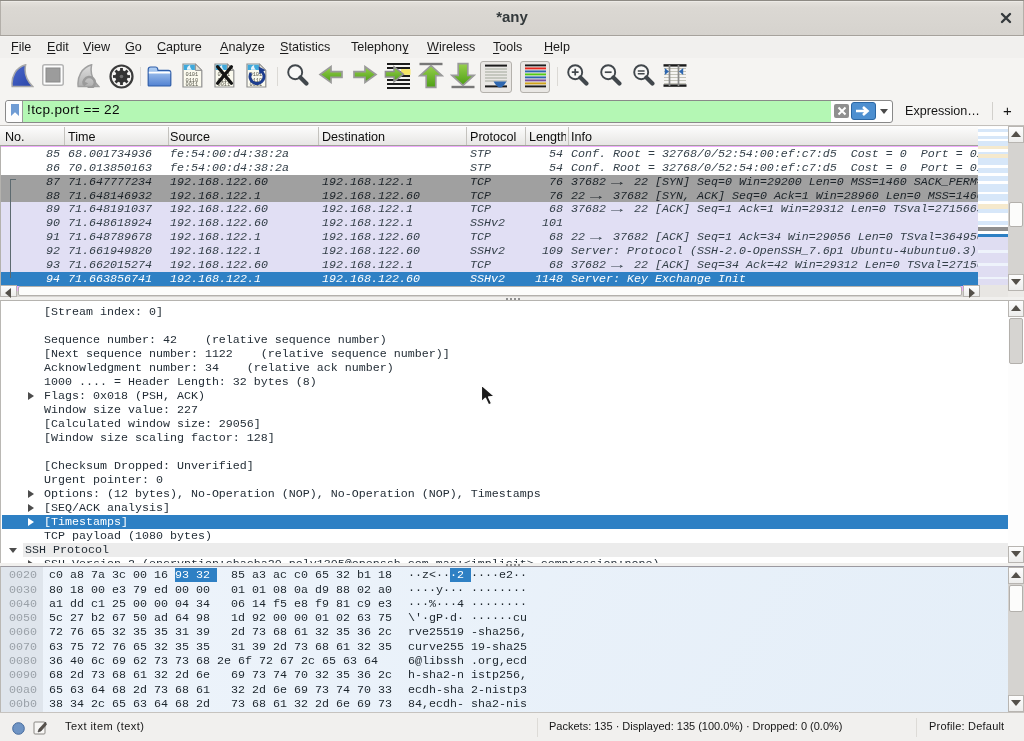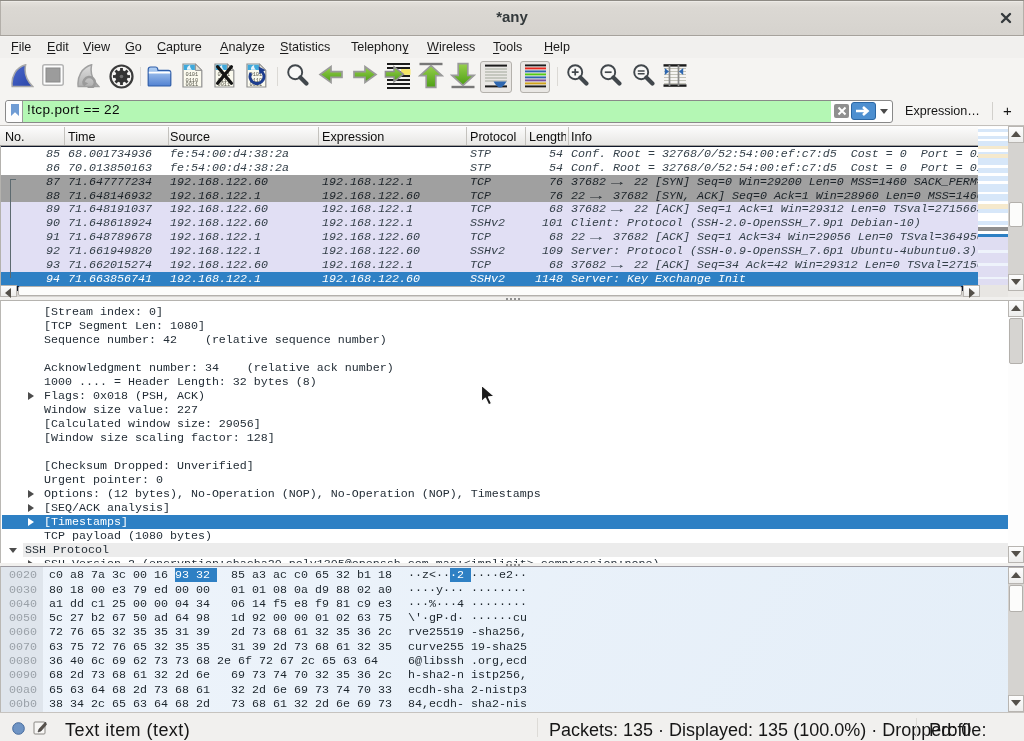--- a/index.html
+++ b/index.html
@@ -34,21 +34,21 @@
 #fbookmark { left:6px; top:5px; width:17px; height:21px; background:#fdfdfd; border-right:1px solid #9a9a9a; border-radius:3px 0 0 3px; }
 #ftext { left:27px; top:6px; font-size:13.6px; letter-spacing:0.35px; color:#0a0a0a; }
 #fclear { left:834px; top:8px; width:15px; height:14px; background:#8f8f8f; border-radius:2px; }
 #fapply { left:851px; top:6px; width:25px; height:18px; background:#4d8fd0; border:1px solid #2b66a2; border-radius:3px; }
 #fdrop { left:879px; top:7px; }
 #fexpr { left:905px; top:8px; font-size:12.6px; color:#141414; }
 #fsep2 { left:992px; top:6px; width:1px; height:18px; background:#d2d0cc; }
 #fplus { left:1003px; top:6px; font-size:15px; color:#141414; }
 
 
-#plist { left:0; top:126px; width:1024px; height:171px; background:#0f172a; }
+#plist { left:0; top:126px; width:1024px; height:171px; background:#f0abfc; }
 #phead { left:0; top:0; width:1024px; height:20px; background:linear-gradient(#fdfdfd,#e7e6e4); border-bottom:1px solid #a2a09c; font-size:12.6px; color:#0d0d0d; }
 #phead span { position:absolute; top:3.5px; display:block; }
 #phead i { position:absolute; top:1px; width:1px; height:18px; background:#c4c2be; font-style:normal; }
 .prow { position:absolute; left:0; width:978px; height:14px; overflow:hidden;font-style:italic; }
 .prow > span { position:absolute; top:0; }
 .c-no { left:0; width:60px; text-align:right; }
 .c-time { left:68px; }
 .c-src { left:170px; }
 .c-dst { left:322px; }
 .c-proto { left:470px; }
@@ -73,21 +73,21 @@
 
 
 #hexpane { left:0; top:566px; width:1024px; height:146px; background:linear-gradient(120deg,#eef4fb,#e4eef8); border-top:1px solid #9b99a0; border-left:1px solid #bab8b4; }
 #hexoffcol { left:0; top:0; width:42px; height:146px; background:#dfe5ec; }
 .hrow { position:absolute; left:8px; color:#1c252c; }
 .hoff { color:#9aa1a8; }
 .hsel { background:#2e80c4; color:#fff; }
 #hvsb { left:1008px; top:567px; width:16px; height:145px; background:#d5d3d0; }
 
 
-#statusbar { left:0; top:712px; width:1024px; height:29px; background:#f1f0ee; border-top:1px solid #c6c3bf; font-size:18px; color:#161616; }
+#statusbar { left:0; top:712px; width:1024px; height:29px; background:#f1f0ee; border-top:1px solid #c6c3bf; font-size:11px; color:#161616; }
 
 
 .sbtn { position:absolute; background:linear-gradient(#fdfdfd,#ededec); border:1px solid #b8b5b1; }
 .tri { position:absolute; width:0; height:0; }
 .thumb { position:absolute; background:#fcfcfb; border:1px solid #b3b0ac; border-radius:2px; }
 </style>
 </head>
 <body>
 
 <div class="abs" id="titlebar"></div>
@@ -301,36 +301,36 @@
 </div>
 
 <div class="abs" id="plist">
   <div class="abs" id="phead">
     <span style="left:5px">No.</span>
       <i style="left:64px"></i>
     <span style="left:68px">Time</span>
       <i style="left:168px"></i>
     <span style="left:170px">Source</span>
       <i style="left:318px"></i>
-    <span style="left:322px">Expression</span>
+    <span style="left:322px">Destination</span>
       <i style="left:466px"></i>
     <span style="left:470px">Protocol</span>
       <i style="left:525px"></i>
     <span style="left:529px;width:37px;overflow:hidden;white-space:nowrap">Length</span>
       <i style="left:568px"></i>
     <span style="left:571px">Info</span>
   </div>
   <div class="prow mono" style="top:21.00px;background:#ffffff;color:#333f48"><span class="c-no">85</span><span class="c-time">68.001734936</span><span class="c-src">fe:54:00:d4:38:2a</span><span class="c-dst"></span><span class="c-proto">STP</span><span class="c-len">54</span><span class="c-info">Conf. Root = 32768/0/52:54:00:ef:c7:d5  Cost = 0  Port = 0x8002</span></div>
 <div class="prow mono" style="top:34.85px;background:#ffffff;color:#333f48"><span class="c-no">86</span><span class="c-time">70.013850163</span><span class="c-src">fe:54:00:d4:38:2a</span><span class="c-dst"></span><span class="c-proto">STP</span><span class="c-len">54</span><span class="c-info">Conf. Root = 32768/0/52:54:00:ef:c7:d5  Cost = 0  Port = 0x8002</span></div>
 <div class="prow mono" style="top:48.70px;background:#a0a0a0;color:#1b2228"><span class="c-no">87</span><span class="c-time">71.647777234</span><span class="c-src">192.168.122.60</span><span class="c-dst">192.168.122.1</span><span class="c-proto">TCP</span><span class="c-len">76</span><span class="c-info">37682 <span style="display:inline-block;width:14px;transform:translateX(-2px) scaleX(1.75);transform-origin:left center">→</span> 22 [SYN] Seq=0 Win=29200 Len=0 MSS=1460 SACK_PERM=1 TSval=2715663323 TSecr=0 WS=128</span></div>
 <div class="prow mono" style="top:62.55px;background:#a0a0a0;color:#1b2228"><span class="c-no">88</span><span class="c-time">71.648146932</span><span class="c-src">192.168.122.1</span><span class="c-dst">192.168.122.60</span><span class="c-proto">TCP</span><span class="c-len">76</span><span class="c-info">22 <span style="display:inline-block;width:14px;transform:translateX(-2px) scaleX(1.75);transform-origin:left center">→</span> 37682 [SYN, ACK] Seq=0 Ack=1 Win=28960 Len=0 MSS=1460 SACK_PERM=1 TSval=3649508857</span></div>
 <div class="prow mono" style="top:76.40px;background:#e1dff4;color:#333f48"><span class="c-no">89</span><span class="c-time">71.648191037</span><span class="c-src">192.168.122.60</span><span class="c-dst">192.168.122.1</span><span class="c-proto">TCP</span><span class="c-len">68</span><span class="c-info">37682 <span style="display:inline-block;width:14px;transform:translateX(-2px) scaleX(1.75);transform-origin:left center">→</span> 22 [ACK] Seq=1 Ack=1 Win=29312 Len=0 TSval=2715663324 TSecr=3649508857</span></div>
-<div class="prow mono" style="top:90.25px;background:#e1dff4;color:#333f48"><span class="c-no">90</span><span class="c-time">71.648618924</span><span class="c-src">192.168.122.60</span><span class="c-dst">192.168.122.1</span><span class="c-proto">SSHv2</span><span class="c-len">101</span><span class="c-info">Client: Protocol (SSH-2.0-OpenSSH_7.9p1 Debian-10)</span></div>
+<div class="prow mono" style="top:90.25px;background:#e1dff4;color:#333f48"><span class="c-no">90</span><span class="c-time">71.648618924</span><span class="c-src">192.168.122.60</span><span class="c-dst">192.168.122.1</span><span class="c-proto">SSHv2</span><span class="c-len">101</span></div>
 <div class="prow mono" style="top:104.10px;background:#e1dff4;color:#333f48"><span class="c-no">91</span><span class="c-time">71.648789678</span><span class="c-src">192.168.122.1</span><span class="c-dst">192.168.122.60</span><span class="c-proto">TCP</span><span class="c-len">68</span><span class="c-info">22 <span style="display:inline-block;width:14px;transform:translateX(-2px) scaleX(1.75);transform-origin:left center">→</span> 37682 [ACK] Seq=1 Ack=34 Win=29056 Len=0 TSval=3649508858 TSecr=2715663324</span></div>
-<div class="prow mono" style="top:117.95px;background:#e1dff4;color:#333f48"><span class="c-no">92</span><span class="c-time">71.661949820</span><span class="c-src">192.168.122.1</span><span class="c-dst">192.168.122.60</span><span class="c-proto">SSHv2</span><span class="c-len">109</span><span class="c-info">Server: Protocol (SSH-0.9-OpenSSH_7.6p1 Ubuntu-4ubuntu0.3)</span></div>
+<div class="prow mono" style="top:117.95px;background:#e1dff4;color:#333f48"><span class="c-no">92</span><span class="c-time">71.661949820</span><span class="c-src">192.168.122.1</span><span class="c-dst">192.168.122.60</span><span class="c-proto">SSHv2</span><span class="c-len">109</span><span class="c-info">Server: Protocol (SSH-2.0-OpenSSH_7.6p1 Ubuntu-4ubuntu0.3)</span></div>
 <div class="prow mono" style="top:131.80px;background:#e1dff4;color:#333f48"><span class="c-no">93</span><span class="c-time">71.662015274</span><span class="c-src">192.168.122.60</span><span class="c-dst">192.168.122.1</span><span class="c-proto">TCP</span><span class="c-len">68</span><span class="c-info">37682 <span style="display:inline-block;width:14px;transform:translateX(-2px) scaleX(1.75);transform-origin:left center">→</span> 22 [ACK] Seq=34 Ack=42 Win=29312 Len=0 TSval=2715663338 TSecr=3649508858</span></div>
 <div class="prow mono" style="top:145.65px;background:#2e80c4;color:#ffffff"><span class="c-no">94</span><span class="c-time">71.663856741</span><span class="c-src">192.168.122.1</span><span class="c-dst">192.168.122.60</span><span class="c-proto">SSHv2</span><span class="c-len">1148</span><span class="c-info">Server: Key Exchange Init</span></div>
     <div class="abs" style="left:10px;top:52.5px;width:1px;height:99.7px;background:#5d6a70"></div>
     <div class="abs" style="left:10px;top:52.5px;width:6px;height:1px;background:#5d6a70"></div>
     <div class="abs" style="left:0;top:20px;width:1px;height:151px;background:#b4b2ae"></div>
   <div class="abs" id="minimap">
       <div style="top:1.5px;height:3.5px;background:#d7e7f9"></div>
 <div style="top:5.0px;height:3.5px;background:#ffffff"></div>
 <div style="top:8.5px;height:3.0px;background:#d7e7f9"></div>
 <div style="top:11.5px;height:2.5px;background:#ffffff"></div>
@@ -366,22 +366,22 @@
 <div style="top:151.5px;height:7.5px;background:#dfddf2"></div>
     </div>
   <div class="abs" id="pvsb"></div>
   <div class="abs" id="phsb"></div>
 </div>
 
 <div class="abs splitter" style="top:297px;height:3px"></div>
 
 <div class="abs" id="details">
     <div class="drow mono" style="top:3.50px;background:transparent;color:#242e37"><span style="position:absolute;left:42px;top:0">[Stream index: 0]</span></div>
-<div class="drow mono" style="top:17.50px;background:transparent;color:#242e37"><span style="position:absolute;left:42px;top:0">[TCP Segment Len: 1080]</span></div>
 <div class="drow mono" style="top:31.50px;background:transparent;color:#242e37"><span style="position:absolute;left:42px;top:0">Sequence number: 42    (relative sequence number)</span></div>
+<div class="drow mono" style="top:45.50px;background:transparent;color:#242e37"><span style="position:absolute;left:42px;top:0">[Next sequence number: 1122    (relative sequence number)]</span></div>
 <div class="drow mono" style="top:59.50px;background:transparent;color:#242e37"><span style="position:absolute;left:42px;top:0">Acknowledgment number: 34    (relative ack number)</span></div>
 <div class="drow mono" style="top:73.50px;background:transparent;color:#242e37"><span style="position:absolute;left:42px;top:0">1000 .... = Header Length: 32 bytes (8)</span></div>
 <div class="drow mono" style="top:87.50px;background:transparent;color:#242e37"><span class="exp" style="left:26px;top:3px;border-left:6px solid #4c4c4c;border-top:4px solid transparent;border-bottom:4px solid transparent"></span><span style="position:absolute;left:42px;top:0">Flags: 0x018 (PSH, ACK)</span></div>
 <div class="drow mono" style="top:101.50px;background:transparent;color:#242e37"><span style="position:absolute;left:42px;top:0">Window size value: 227</span></div>
 <div class="drow mono" style="top:115.50px;background:transparent;color:#242e37"><span style="position:absolute;left:42px;top:0">[Calculated window size: 29056]</span></div>
 <div class="drow mono" style="top:129.50px;background:transparent;color:#242e37"><span style="position:absolute;left:42px;top:0">[Window size scaling factor: 128]</span></div>
 <div class="drow mono" style="top:157.50px;background:transparent;color:#242e37"><span style="position:absolute;left:42px;top:0">[Checksum Dropped: Unverified]</span></div>
 <div class="drow mono" style="top:171.50px;background:transparent;color:#242e37"><span style="position:absolute;left:42px;top:0">Urgent pointer: 0</span></div>
 <div class="drow mono" style="top:185.50px;background:transparent;color:#242e37"><span class="exp" style="left:26px;top:3px;border-left:6px solid #4c4c4c;border-top:4px solid transparent;border-bottom:4px solid transparent"></span><span style="position:absolute;left:42px;top:0">Options: (12 bytes), No-Operation (NOP), No-Operation (NOP), Timestamps</span></div>
 <div class="drow mono" style="top:213.50px;background:#2e80c4;color:#ffffff"><span class="exp" style="left:26px;top:3px;border-left:6px solid #ffffff;border-top:4px solid transparent;border-bottom:4px solid transparent"></span><span style="position:absolute;left:42px;top:0">[Timestamps]</span></div>

